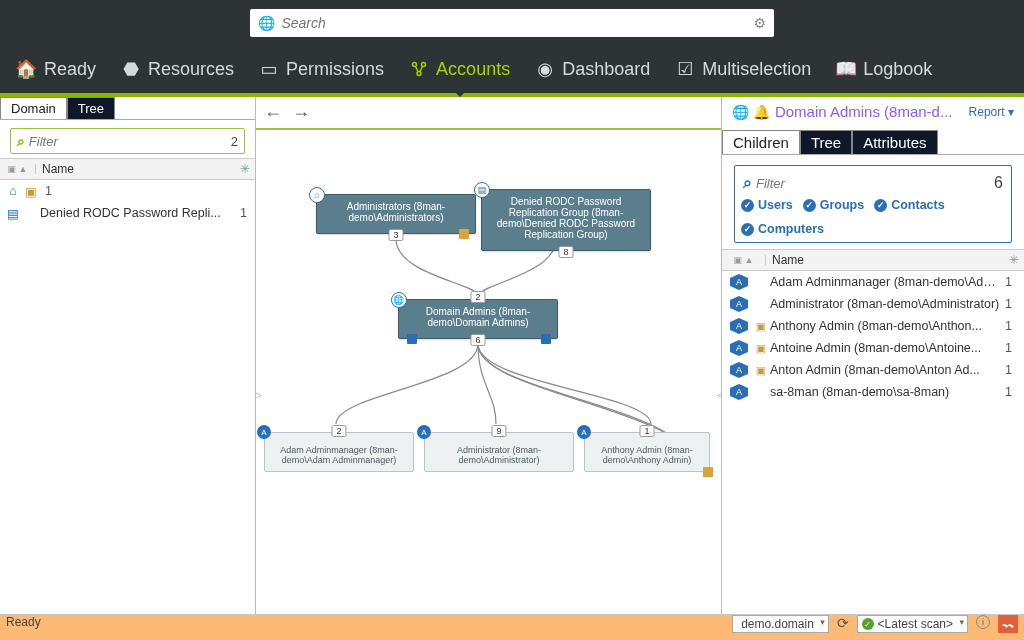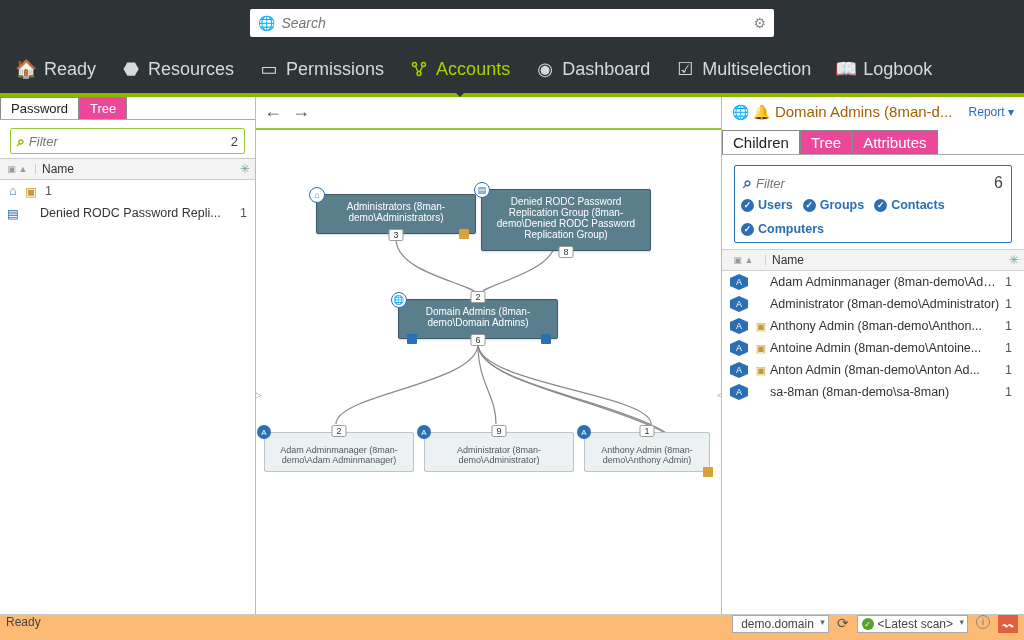--- a/index.html
+++ b/index.html
@@ -18,21 +18,21 @@
   .nav-item.active { color: #a4d400; }
   .nav-item.active::after { content: ""; position: absolute; bottom: -4px; left: 50%; transform: translateX(-50%); width: 0; height: 0; border-left: 8px solid transparent; border-right: 8px solid transparent; border-top: 8px solid #2e3436; z-index: 2; }
   .nav-icon { width: 18px; height: 18px; display: inline-flex; align-items: center; justify-content: center; }
 
   
   .body { display: flex; height: calc(640px - 45px - 52px - 26px); border-top: none; }
 
   
   .left { width: 256px; border-right: 1px solid #bbb; display: flex; flex-direction: column; background: #fff; }
   .tabs-row { display: flex; border-bottom: 1px solid #aaa; }
-  .mini-tab { padding: 3px 10px; font-size: 13px; border: 1px solid #888; border-bottom: none; background: #ec4899; color: #fff; cursor: pointer; }
+  .mini-tab { padding: 3px 10px; font-size: 13px; border: 1px solid #888; border-bottom: none; background: #0f172a; color: #fff; cursor: pointer; }
   .mini-tab.active { background: #fff; color: #222; }
   .filter-row { margin: 8px 10px 4px 10px; border: 1px solid #9ac43b; border-radius: 2px; display: flex; align-items: center; padding: 2px 6px; height: 26px; }
   .filter-row .ficon { color: #8ab800; font-size: 14px; margin-right: 4px; font-weight: bold; }
   .filter-row input { border: none; outline: none; flex: 1; font-style: italic; font-size: 13px; color: #666; }
   .filter-row .count { color: #444; font-size: 13px; }
   .col-header { display: flex; align-items: center; background: #f3f3f3; border-top: 1px solid #ccc; border-bottom: 1px solid #ccc; height: 22px; font-size: 12px; color: #333; }
   .col-header .sort { width: 36px; border-right: 1px solid #ccc; text-align: center; color: #999; font-size: 9px; }
   .col-header .name { flex: 1; padding-left: 6px; }
   .col-header .bug { width: 20px; color: #7a8; text-align: center; }
   .list-row { display: flex; align-items: center; height: 22px; font-size: 12.5px; padding: 0 4px; color: #333; cursor: pointer; }
@@ -62,21 +62,21 @@
   svg.edges { position: absolute; top: 0; left: 0; width: 100%; height: 100%; pointer-events: none; }
   svg.edges path { stroke: #8a8a8a; stroke-width: 1.2; fill: none; }
 
   .splitter-handle { position: absolute; top: 50%; width: 6px; height: 40px; color: #999; font-size: 10px; cursor: col-resize; display: flex; align-items: center; }
 
   
   .right { width: 302px; display: flex; flex-direction: column; background: #fff; }
   .right-header { padding: 6px 10px 4px 10px; }
   .rh-row1 { display: flex; align-items: center; gap: 4px; }
   .rh-row1 .icons { color: #2a6fb5; display: flex; gap: 4px; font-size: 14px; }
-  .rh-row1 .title { color: #a16207; font-size: 15px; flex: 1; white-space: nowrap; overflow: hidden; text-overflow: ellipsis; }
+  .rh-row1 .title { color: #8b5cf6; font-size: 15px; flex: 1; white-space: nowrap; overflow: hidden; text-overflow: ellipsis; }
   .rh-row1 .report { color: #2a6fb5; font-size: 12px; cursor: pointer; }
   .rh-desc { color: #555; font-size: 12px; padding-left: 22px; line-height: 1.2; margin-top: 2px;}
   .right .tabs-row { margin-top: 6px; }
   .right .mini-tab { font-size: 15px; }
 
   .filter-box2 { margin: 10px 12px 6px 12px; border: 1px solid #2a6fb5; border-radius: 2px; padding: 6px; }
   .filter-box2 .frow { display: flex; align-items: center; padding: 2px 2px; }
   .filter-box2 .frow input { border: none; outline: none; flex: 1; font-style: italic; font-size: 13px; color: #666; }
   .chips { display: flex; flex-wrap: wrap; gap: 10px; margin-top: 4px; }
   .chip { display: flex; align-items: center; gap: 4px; color: #2a6fb5; font-size: 12.5px; font-weight: 600; cursor: pointer; }
@@ -149,21 +149,21 @@
   <div class="nav-item">
     <span class="nav-icon">📖</span>
     <span>Logbook</span>
   </div>
 </div>
 
 <div class="body">
 
   <div class="left">
     <div class="tabs-row">
-      <div class="mini-tab active">Password</div>
+      <div class="mini-tab active">Domain</div>
       <div class="mini-tab">Tree</div>
     </div>
     <div class="filter-row">
       <span class="ficon">⌕</span>
       <input placeholder="Filter" style="">
       <span class="count">2</span>
     </div>
     <div class="col-header">
       <div class="sort">▣ ▲</div>
       <div class="name">Name</div>

